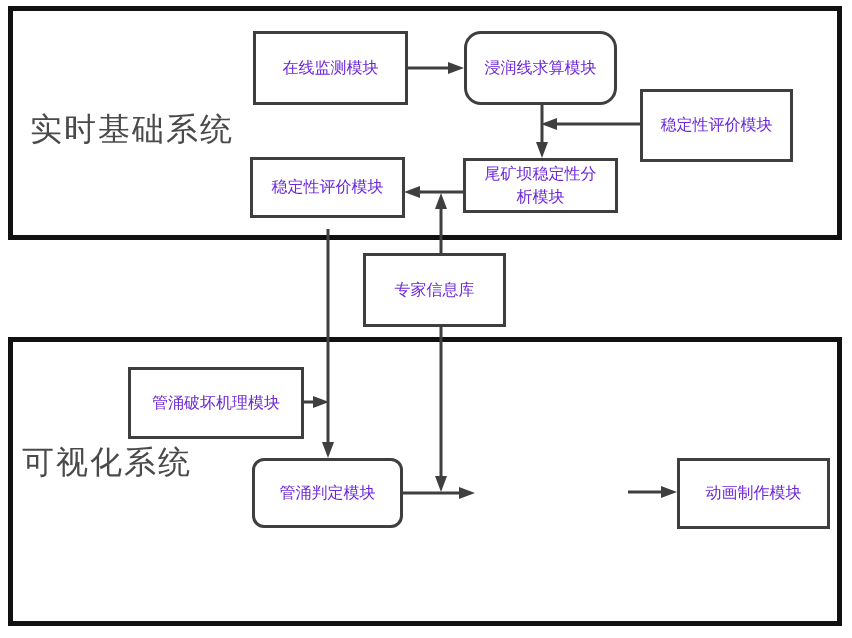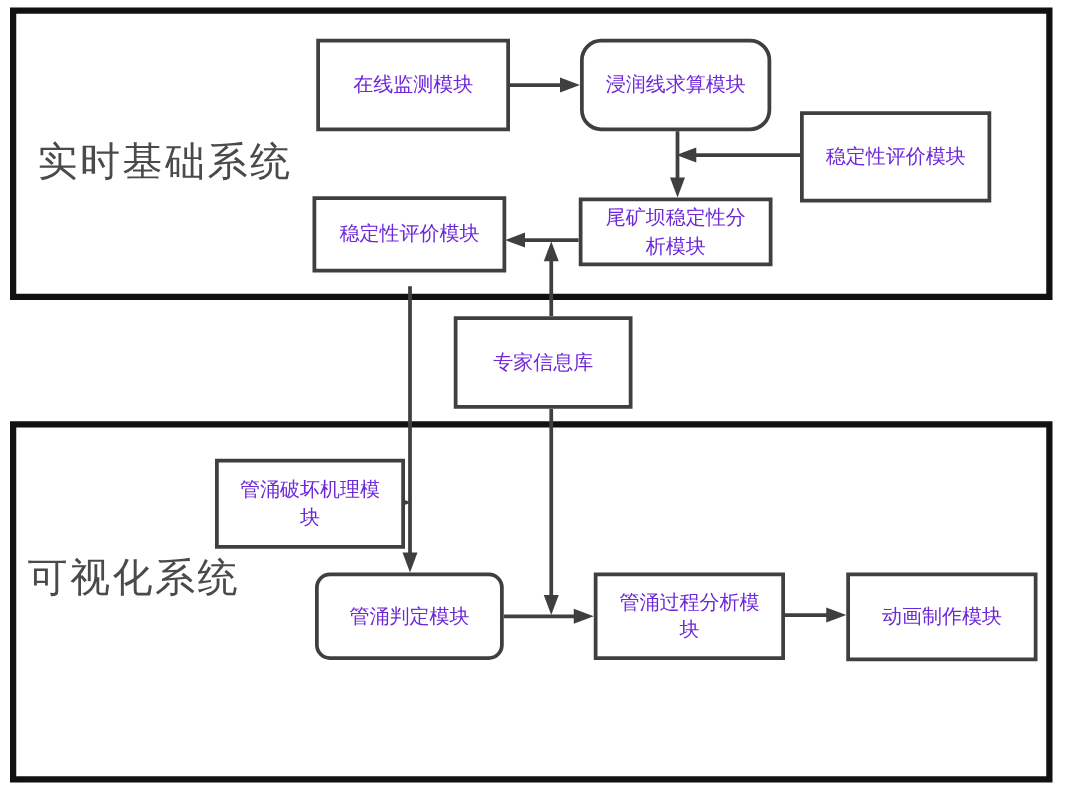--- a/index.html
+++ b/index.html
@@ -61,21 +61,21 @@
     text-align: center;
     padding: 0 14px;
     z-index: 3;
   }
   .node.online-monitoring { left: 253px; top: 31px;  width: 155px; height: 74px; }
   .node.seepage-line      { left: 464px; top: 31px;  width: 153px; height: 74px; border-radius: 17px; }
   .node.survey-input      { left: 640px; top: 89px;  width: 153px; height: 73px; }
   .node.stability-eval    { left: 250px; top: 157px; width: 155px; height: 61px; }
   .node.dam-stability     { left: 463px; top: 158px; width: 155px; height: 55px; }
   .node.expert-db         { left: 363px; top: 253px; width: 143px; height: 74px; }
-  .node.piping-mechanism  { left: 128px; top: 367px; width: 152px; height: 72px; margin-left: 44px; }
+  .node.piping-mechanism  { left: 128px; top: 367px; width: 176px; height: 72px; }
   .node.piping-judgment   { left: 252px; top: 458px; width: 151px; height: 70px; border-radius: 12px; }
   .node.piping-process    { left: 475px; top: 458px; width: 153px; height: 70px; }
   .node.animation         { left: 677px; top: 458px; width: 153px; height: 71px; }
 </style>
 </head>
 <body>
 
 <div class="canvas">
 
   <div class="system-box realtime"></div>
@@ -144,20 +144,17 @@
   </div>
   <div class="node expert-db">
     <span>专家信息库</span>
   </div>
   <div class="node piping-mechanism">
     <span>管涌破坏机理模块</span>
   </div>
   <div class="node piping-judgment">
     <span>管涌判定模块</span>
   </div>
-  <div class="node piping-process">
-    <span>管涌过程分析模块</span>
-  </div>
   <div class="node animation">
     <span>动画制作模块</span>
   </div>
 
 </div>
 
 </body></html>

